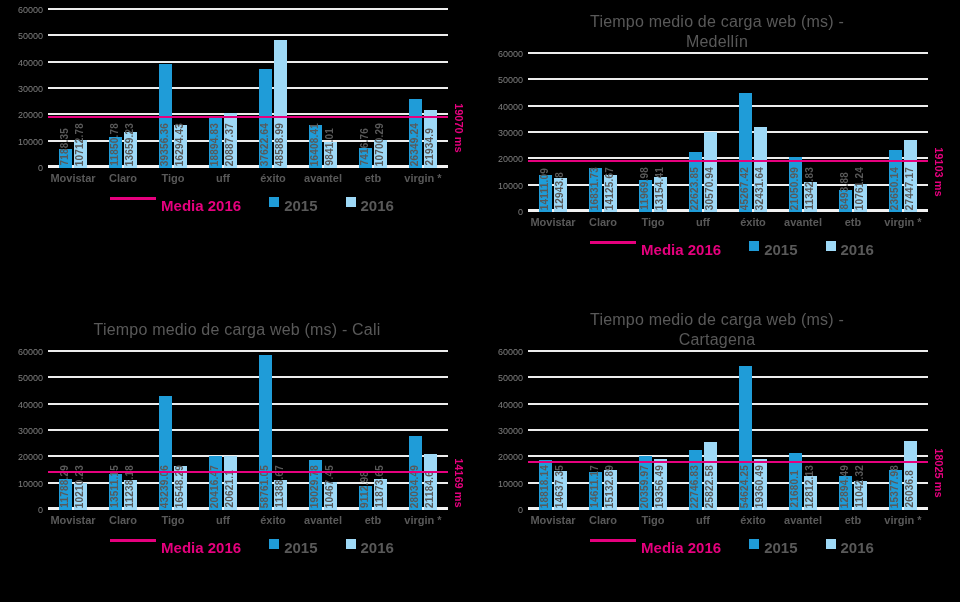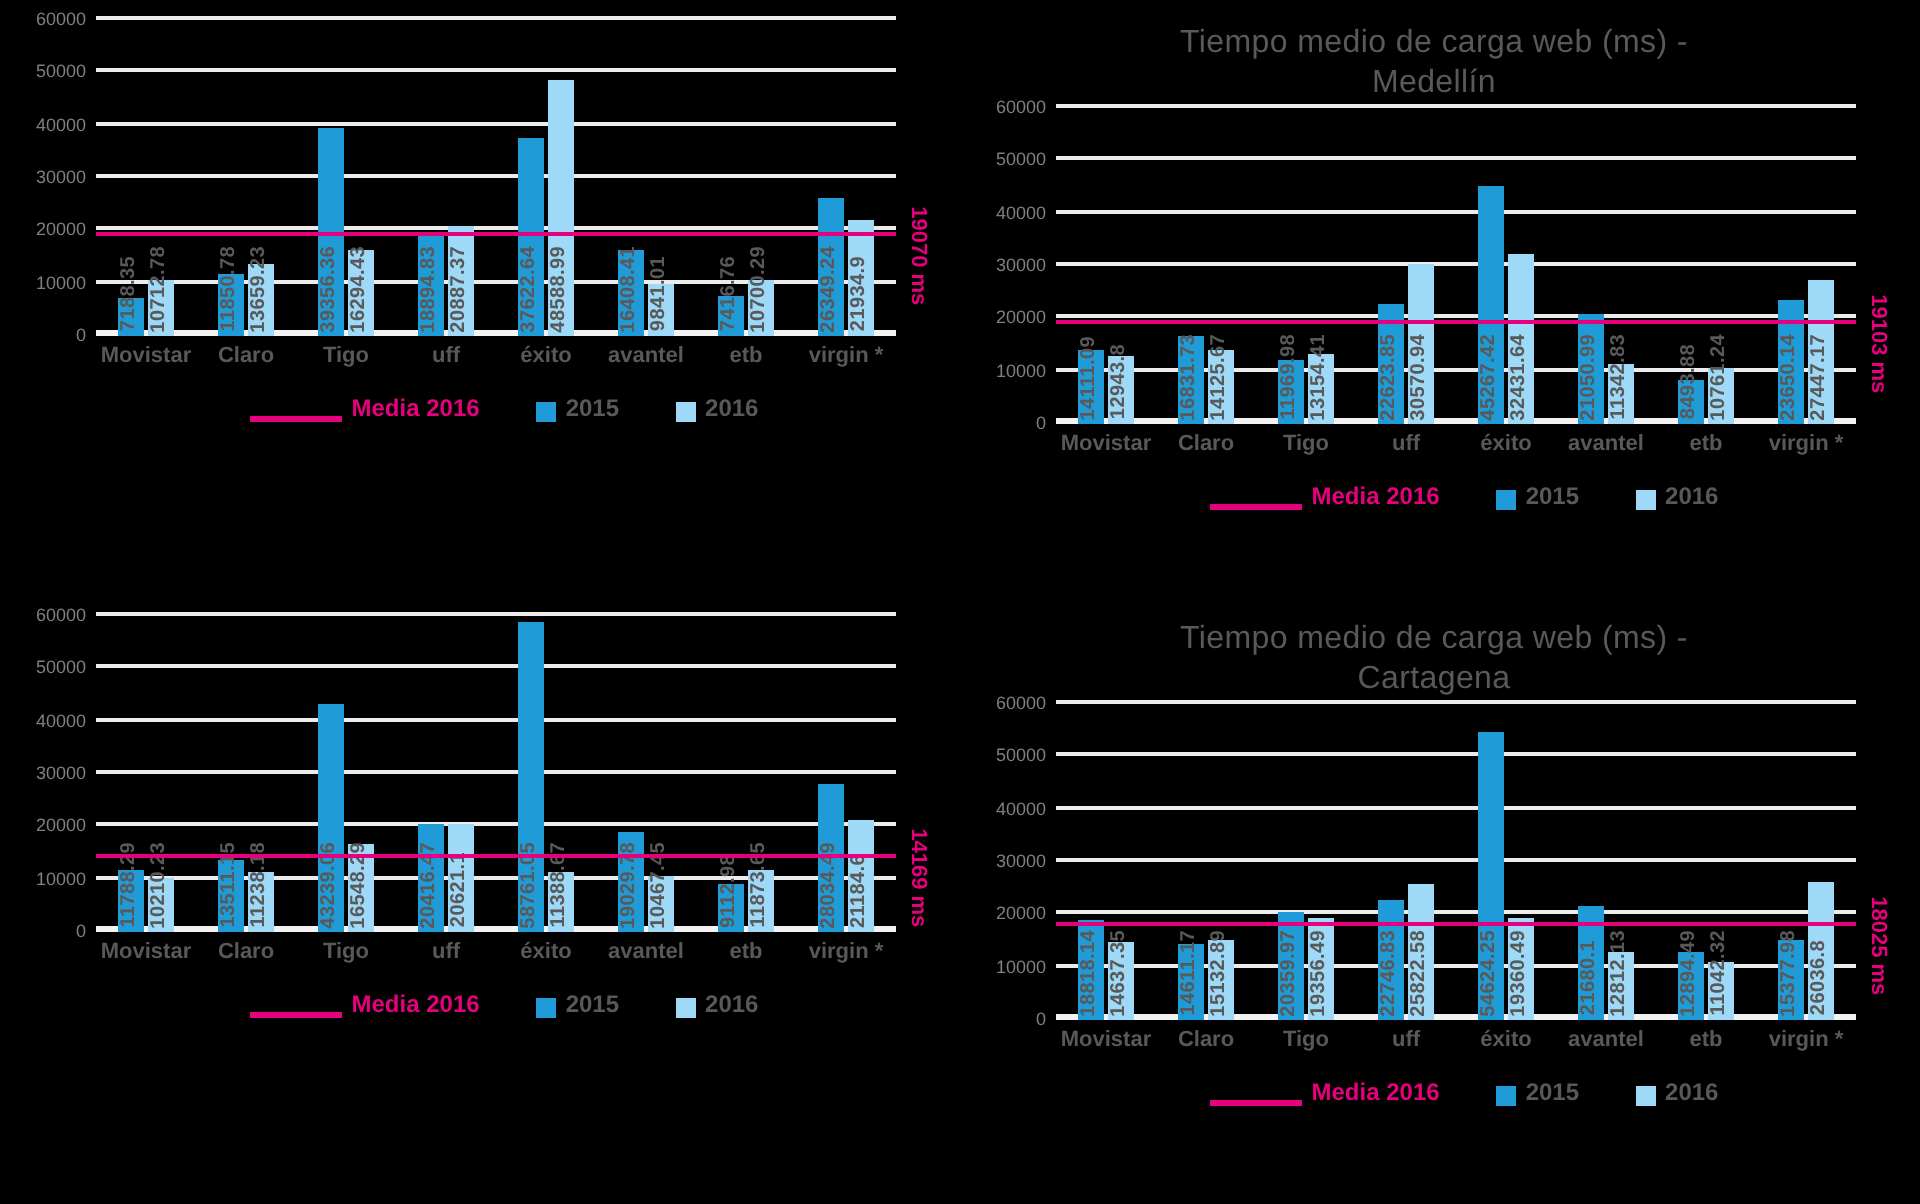--- a/index.html
+++ b/index.html
@@ -46,21 +46,21 @@
   }
   .x-labels {
     display:flex; margin-left:40px; margin-right:18px; margin-top:4px;
     color:#595959; font-weight:700; font-size:11px;
   }
   .x-label { flex:1; text-align:center; white-space:nowrap; }
   .legend {
     display:flex; justify-content:center; align-items:center; gap:28px;
     margin-top:13px; margin-left:30px;
   }
-  .legend-item { display:flex; align-items:flex-end; gap:5px; font-size:12px; font-weight:700; color:#595959; }
+  .legend-item { display:flex; align-items:flex-start; gap:5px; font-size:15px; font-weight:700; color:#595959; }
   .legend-line { display:inline-block; width:46px; height:3px; }
   .legend-swatch { display:inline-block; width:10px; height:10px; }
 </style>
 </head>
 <body>
 
 <div class="grid">
 
   <section class="chart">
     <div class="plot-wrap">
@@ -290,20 +290,23 @@
           <span>2015</span>
         </div>
         <div class="legend-item">
           <span class="legend-swatch" style="background: rgb(158, 217, 247);"></span>
           <span>2016</span>
         </div>
       </div>
   </section>
 
   <section class="chart">
+    <div class="chart-title">
+        <div>Tiempo medio de carga web (ms) - Cali</div>
+      </div>
     <div class="plot-wrap">
       <div class="y-axis">
           <span class="y-tick" style="bottom: 0%;">0</span>
           <span class="y-tick" style="bottom: 16.6667%;">10000</span>
           <span class="y-tick" style="bottom: 33.3333%;">20000</span>
           <span class="y-tick" style="bottom: 50%;">30000</span>
           <span class="y-tick" style="bottom: 66.6667%;">40000</span>
           <span class="y-tick" style="bottom: 83.3333%;">50000</span>
           <span class="y-tick" style="bottom: 100%;">60000</span>
         </div>

